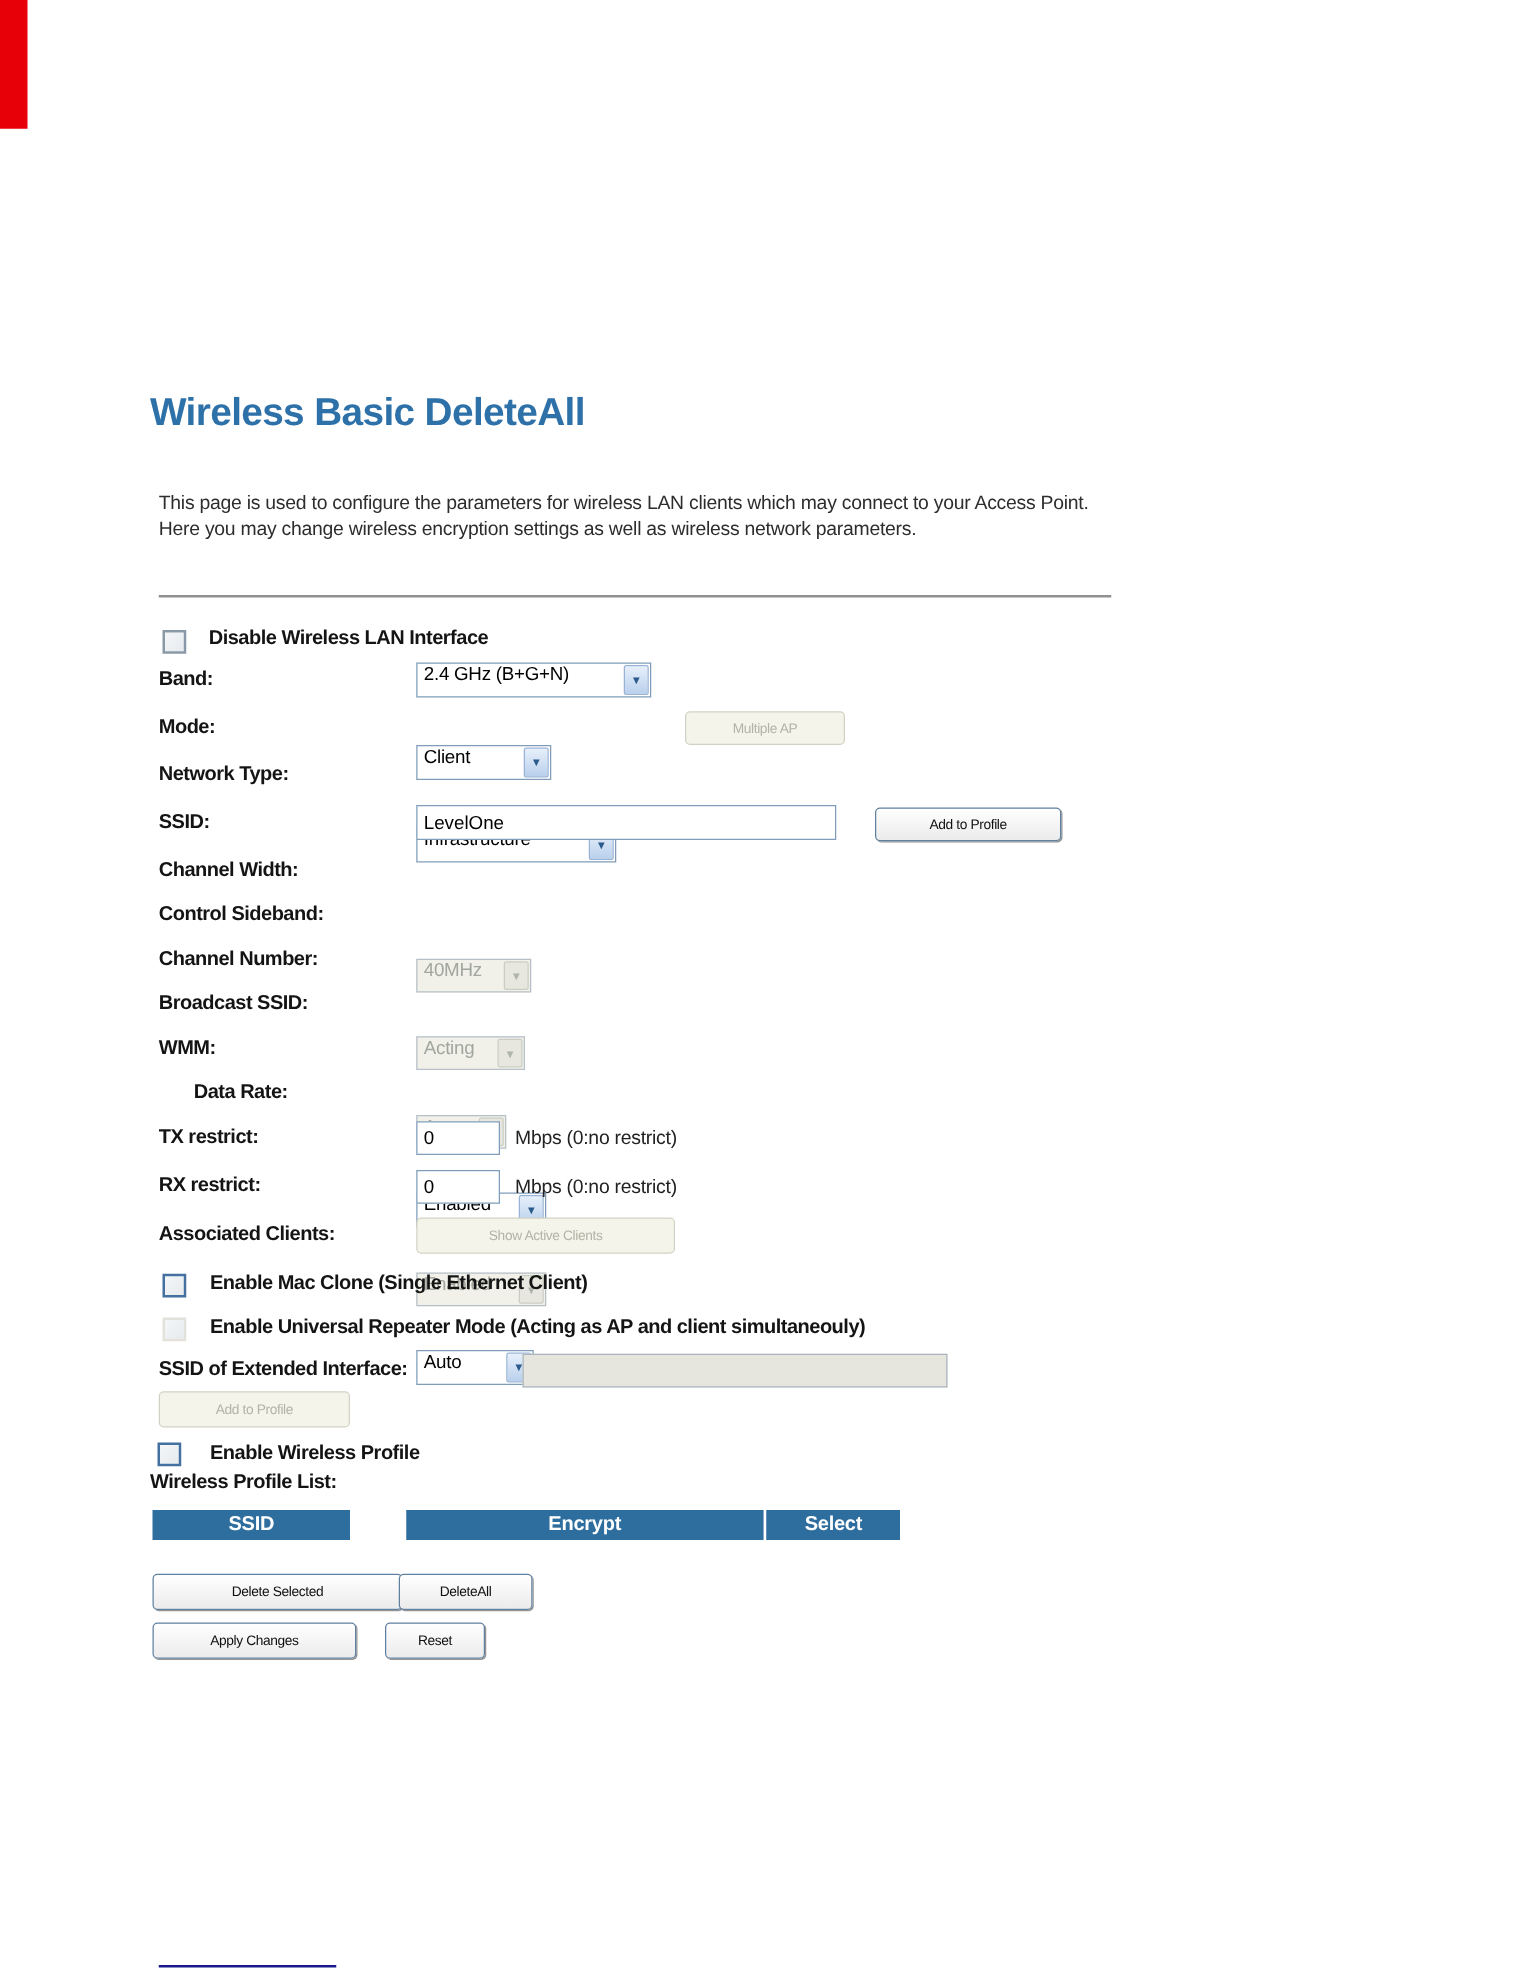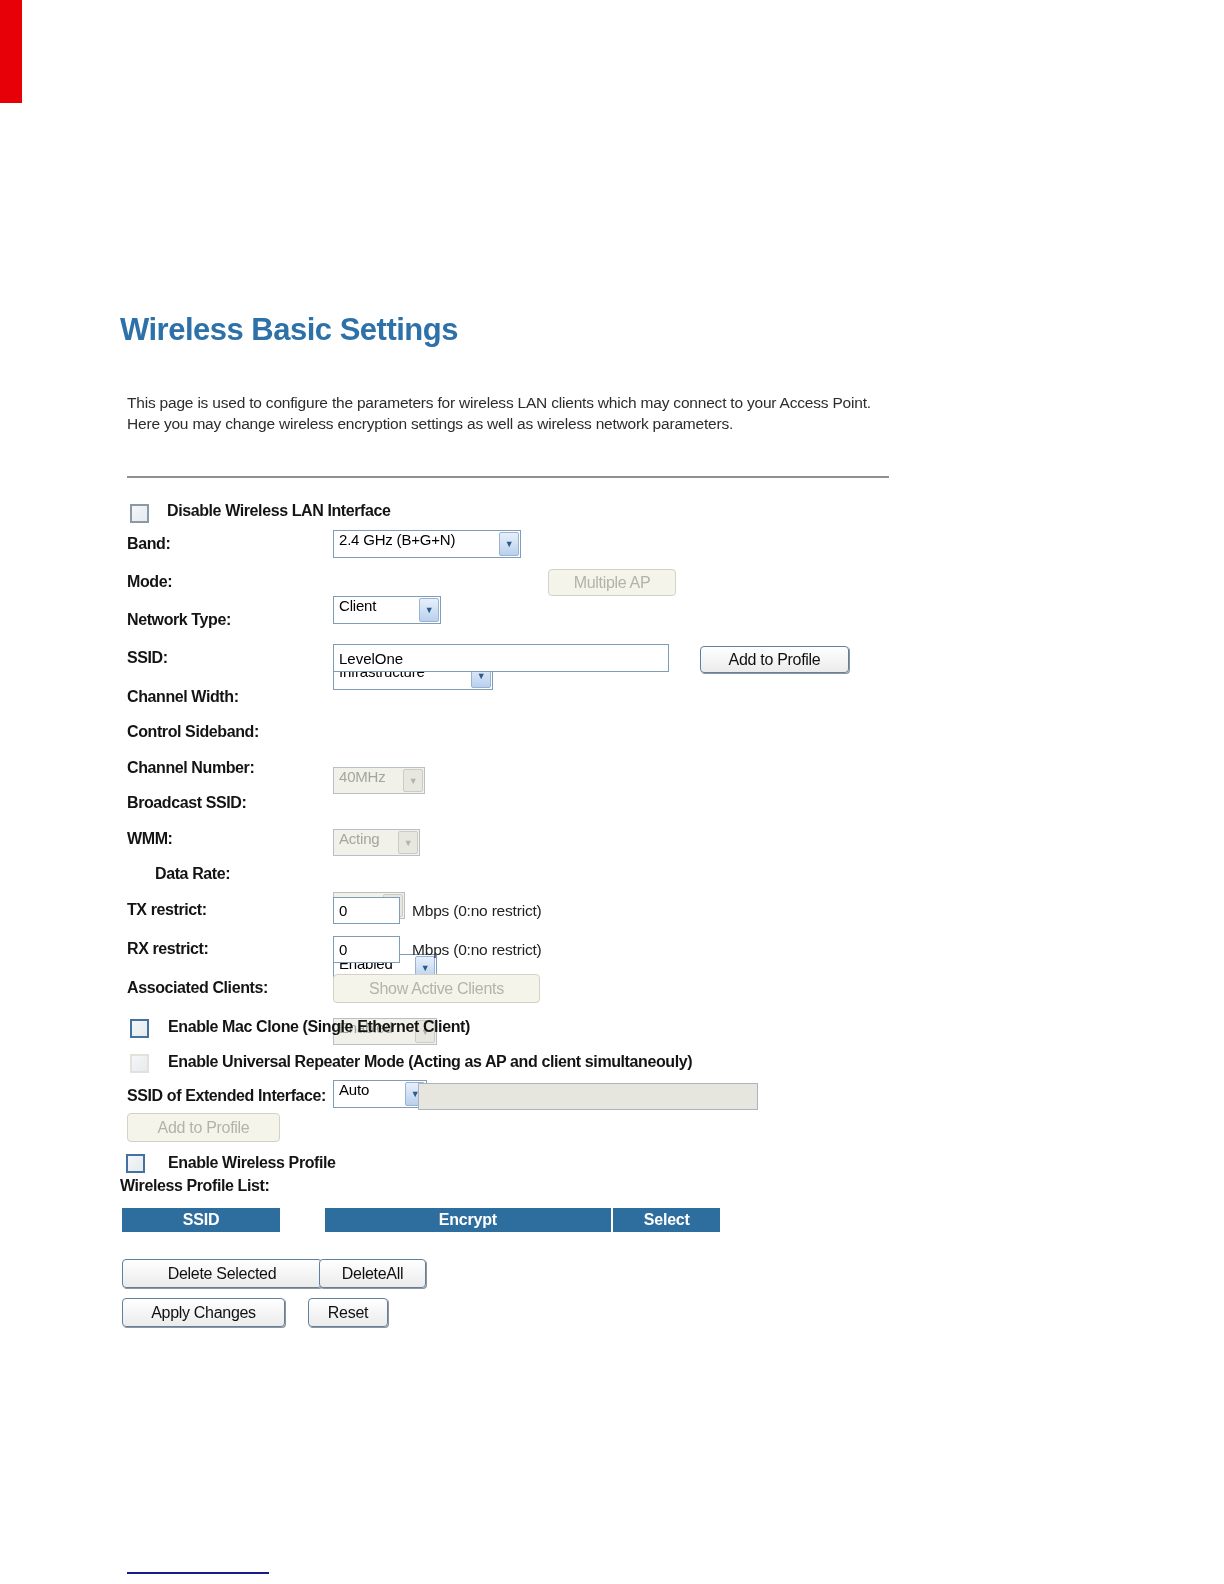--- a/index.html
+++ b/index.html
@@ -40,41 +40,41 @@
   .sel-off { border:1px solid #b7c0c9; background:#f1f1ea; color:#a2a79d; }
   .sel-off .arrow { background:#e7e7df; border:1px solid #cccdc2; color:#b0b5ab; }
 
   
   .tinput { box-sizing:border-box; border:1px solid #7f9db9; background:#fff; font-size:15px; padding:0 5px;
             font-family:"Liberation Sans","DejaVu Sans",sans-serif; color:#000; }
   .tinput:disabled, .tinput.off { border:1px solid #abb5bf; background:#e6e6de; }
 
   
   .btn { box-sizing:border-box; display:flex; align-items:center; justify-content:center;
-         font-size:16px; letter-spacing:-0.3px; white-space:nowrap; }
+         font-size:11px; letter-spacing:-0.3px; white-space:nowrap; }
   .btn-on { border:1px solid #60809f; border-radius:4px; color:#101010;
             background:linear-gradient(180deg,#ffffff,#ebebeb);
             box-shadow:1px 1px 0 #949494; }
   .btn-off { border:1px solid #d2d2c4; border-radius:4px; color:#b3b3a7; background:#f4f4ea; }
 
   
   #profile-table { left:122px; top:1208px; width:598px; height:24px; display:flex; }
   #profile-table .th {
     background:#2e6e9e; color:#ffffff; font-weight:bold; font-size:16px;
     display:flex; align-items:center; justify-content:center; height:100%;
   }
   #profile-table .sep { width:3px; background:#ffffff; height:100%; }
   .th-ssid { width:178px; } .th-encrypt { width:322px;margin-left:42px; } .th-select { width:120px;text-align:right; }
 </style>
 </head>
 <body>
 
 <div class="abs" id="red-strip"></div>
 
-<h1 class="abs" id="page-title" style="margin:0;">Wireless Basic Settings</h1>
+<h1 class="abs" id="page-title" style="margin:0;">Wireless Basic DeleteAll</h1>
 <p class="abs" id="page-desc" style="margin:0;">This page is used to configure the parameters for wireless LAN clients which may connect to your Access Point. Here you may change wireless encryption settings as well as wireless network parameters.</p>
 <div class="abs" id="rule"></div>
 
 <span class="abs checkbox cb-normal" style="left:130px; top:504px;"></span>
 <span class="abs field-label" style="left:167px; top:502px;">Disable Wireless LAN Interface</span>
 
 <span class="abs field-label" style="left:127px; top:535px;">Band:</span>
 <div class="abs select sel-on" style="left:333px; top:530px; width:188px; height:28px;">
   <span>2.4 GHz (B+G+N)</span>
   <span class="arrow">▼</span>

